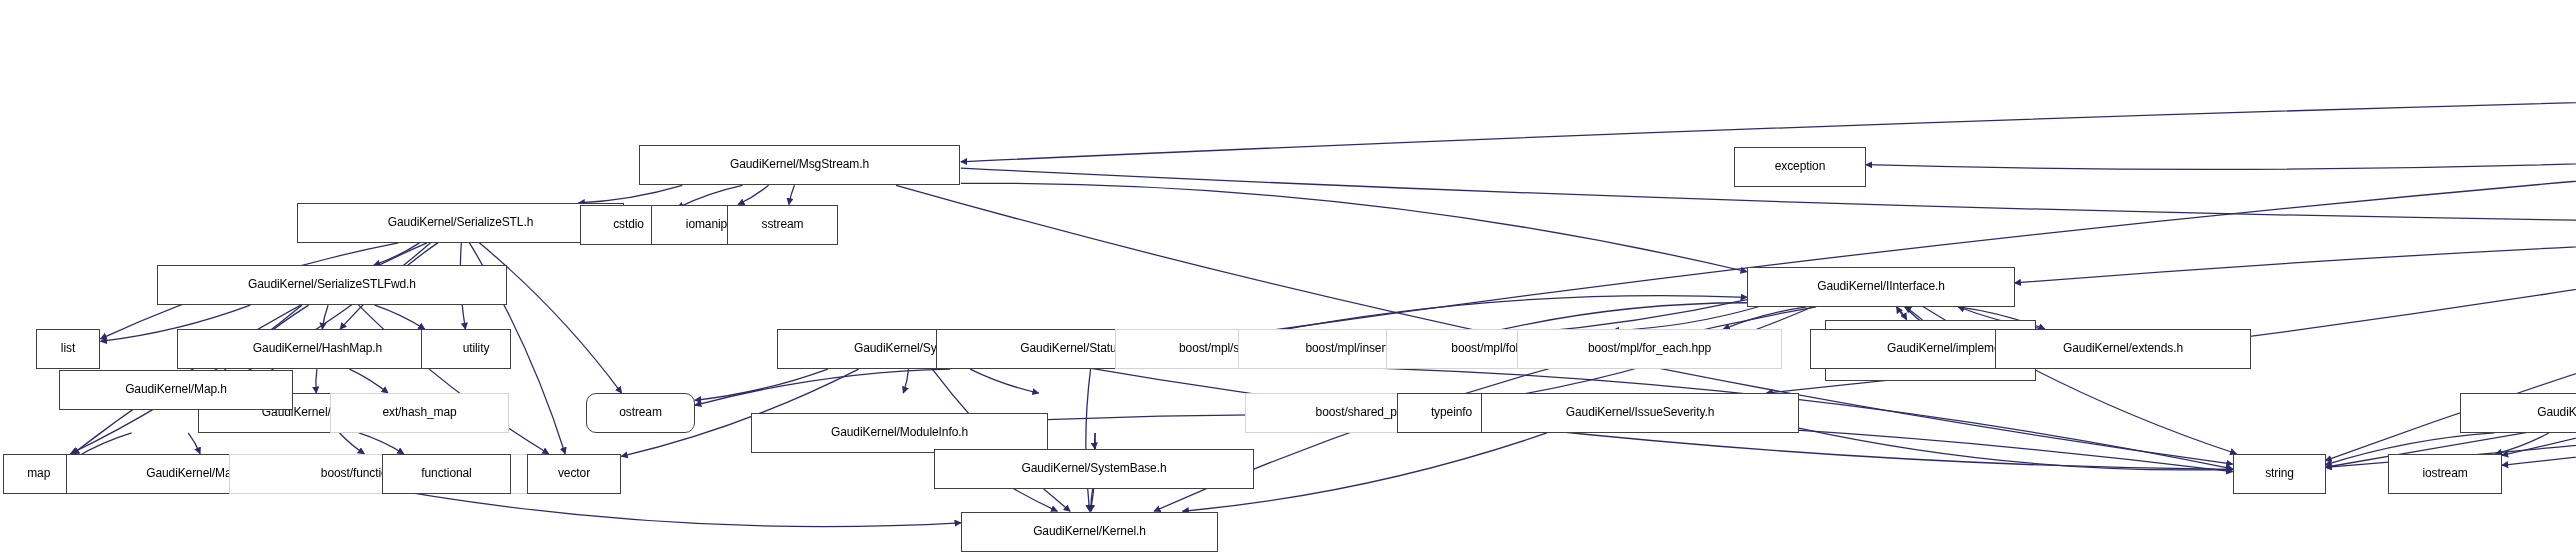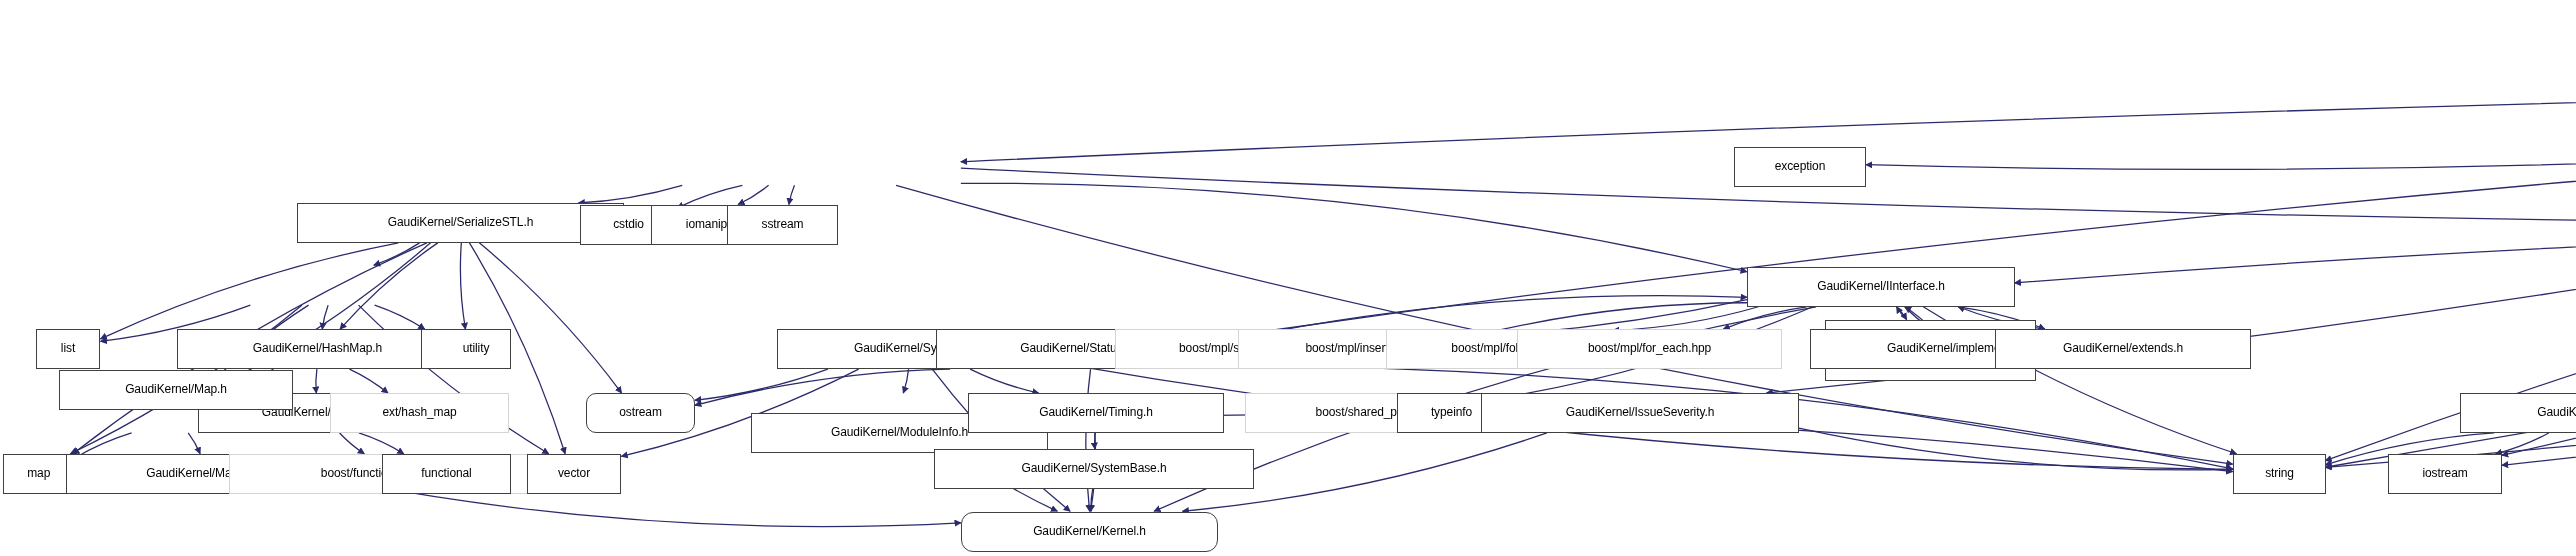--- a/index.html
+++ b/index.html
@@ -116,52 +116,53 @@
         <path d="M1369.6486486486488,542 Q1372.88,591.3178378378378 1364.3513513513512,640" marker-end="url(#ah)"></path>
         <path d="M1367.076923076923,612 Q1364.32,625.8707692307693 1364.923076923077,640" marker-end="url(#ah)"></path>
         <path d="M1853,517 Q1868.5,515.14 1884,517" marker-end="url(#ah)"></path>
         <path d="M2251,535.905 Q2519.4049,594.2775 2794,587.49" marker-end="url(#ah)"></path>
         <path d="M1935.6148648648648,542 Q1713.38,618.3737837837838 1479.3851351351352,640" marker-end="url(#ah)"></path>
         <path d="M3121.4276315789475,542 Q3013.312545552861,549.324927410369 2910,582.0211706102117" marker-end="url(#ah)"></path>
         <path d="M3189.684210526316,542 Q3158.06,558.9821052631579 3123.315789473684,568" marker-end="url(#ah)"></path>
         <path d="M445,604.8580527752503 Q820.5243494085532,675.0751410373066 1202,654.452229299363" marker-end="url(#ah)"></path>
       </g>
   </svg>
+<div class="node" style="left: 639px; top: 145px; width: 321px; height: 40px;">GaudiKernel/MsgStream.h</div>
     <div class="node" style="left: 1734px; top: 147px; width: 132px; height: 40px;">exception</div>
     <div class="node" style="left: 297px; top: 203px; width: 327px; height: 40px;">GaudiKernel/SerializeSTL.h</div>
     <div class="node" style="left: 580px; top: 205px; width: 97px; height: 40px;">cstdio</div>
     <div class="node" style="left: 651px; top: 205px; width: 111px; height: 40px;">iomanip</div>
     <div class="node" style="left: 727px; top: 205px; width: 111px; height: 40px;">sstream</div>
     <div class="node" style="left: 1747px; top: 267px; width: 268px; height: 40px;">GaudiKernel/IInterface.h</div>
+    <div class="node" style="left: 157px; top: 265px; width: 350px; height: 40px;">GaudiKernel/SerializeSTLFwd.h</div>
     <div class="node" style="left: 36px; top: 329px; width: 64px; height: 40px;">list</div>
     <div class="node" style="left: 177px; top: 329px; width: 281px; height: 40px;">GaudiKernel/HashMap.h</div>
     <div class="node" style="left: 421px; top: 329px; width: 90px; height: 40px; padding-left: 20px;">utility</div>
     <div class="node" style="left: 777px; top: 329px; width: 272px; height: 40px;">GaudiKernel/System.h</div>
     <div class="node" style="left: 936px; top: 329px; width: 309px; height: 40px;">GaudiKernel/StatusCode.h</div>
     <div class="node faint" style="left: 1115px; top: 329px; width: 221px; height: 40px;">boost/mpl/set.hpp</div>
     <div class="node faint" style="left: 1238px; top: 329px; width: 241px; height: 40px;">boost/mpl/insert.hpp</div>
     <div class="node faint" style="left: 1386px; top: 329px; width: 227px; height: 40px;">boost/mpl/fold.hpp</div>
     <div class="node faint" style="left: 1517px; top: 329px; width: 265px; height: 40px;">boost/mpl/for_each.hpp</div>
     <div class="node" style="left: 1825px; top: 320px; width: 211px; height: 61px;">GaudiKernel/extend
 _interfaces.h</div>
     <div class="node" style="left: 1810px; top: 329px; width: 293px; height: 40px;">GaudiKernel/implements.h</div>
     <div class="node" style="left: 1995px; top: 329px; width: 256px; height: 40px;">GaudiKernel/extends.h</div>
     <div class="node" style="left: 751px; top: 393px; width: 297px; height: 40px; margin-top: 20px;">GaudiKernel/ModuleInfo.h</div>
-    <div class="node" style="left: 968px; top: 393px; width: 256px; height: 40px;">GaudiKernel/Timing.h</div>
     <div class="node" style="left: 586px; top: 393px; width: 109px; height: 40px; border-radius: 10px;">ostream</div>
     <div class="node faint" style="left: 1245px; top: 393px; width: 252px; height: 40px;">boost/shared_ptr.hpp</div>
     <div class="node" style="left: 1397px; top: 393px; width: 109px; height: 40px;">typeinfo</div>
     <div class="node" style="left: 1481px; top: 393px; width: 318px; height: 40px;">GaudiKernel/IssueSeverity.h</div>
     <div class="node" style="left: 2460px; top: 393px; width: 281px; height: 40px;">GaudiKernel/Message.h</div>
     <div class="node" style="left: 198px; top: 393px; width: 234px; height: 40px;">GaudiKernel/Hash.h</div>
     <div class="node" style="left: 59px; top: 370px; width: 234px; height: 40px;">GaudiKernel/Map.h</div>
     <div class="node faint" style="left: 330px; top: 393px; width: 179px; height: 40px;">ext/hash_map</div>
     <div class="node" style="left: 934px; top: 449px; width: 320px; height: 40px;">GaudiKernel/SystemBase.h</div>
     <div class="node" style="left: 3.2px; top: 454px; width: 71px; height: 40px;">map</div>
     <div class="node" style="left: 66px; top: 454px; width: 289px; height: 40px;">GaudiKernel/MapBase.h</div>
     <div class="node faint" style="left: 229px; top: 454px; width: 318px; height: 40px;">boost/functional/hash.hpp</div>
     <div class="node" style="left: 382px; top: 454px; width: 129px; height: 40px;">functional</div>
     <div class="node" style="left: 527px; top: 454px; width: 94px; height: 40px;">vector</div>
     <div class="node" style="left: 2233px; top: 454px; width: 93px; height: 40px;">string</div>
     <div class="node" style="left: 2388px; top: 454px; width: 114px; height: 40px;">iostream</div>
-    <div class="node" style="left: 961px; top: 512px; width: 257px; height: 40px; border-radius: 12px;">GaudiKernel/Kernel.h</div>
+    <div class="node" style="left: 961px; top: 512px; width: 257px; height: 40px;">GaudiKernel/Kernel.h</div>
   </div>
 
 
 </body></html>

